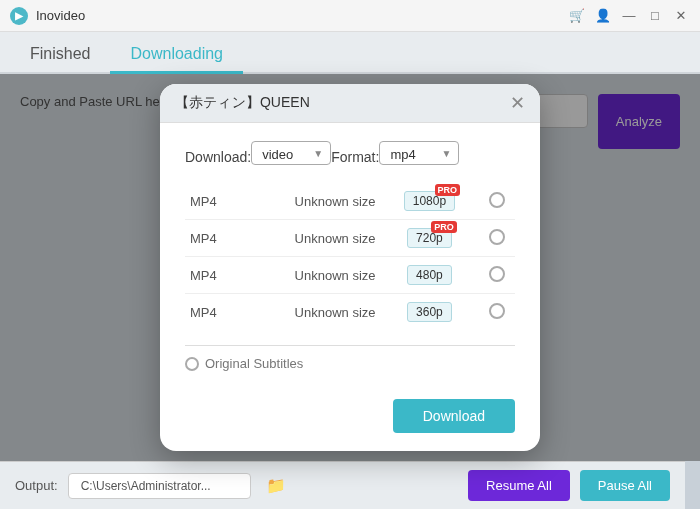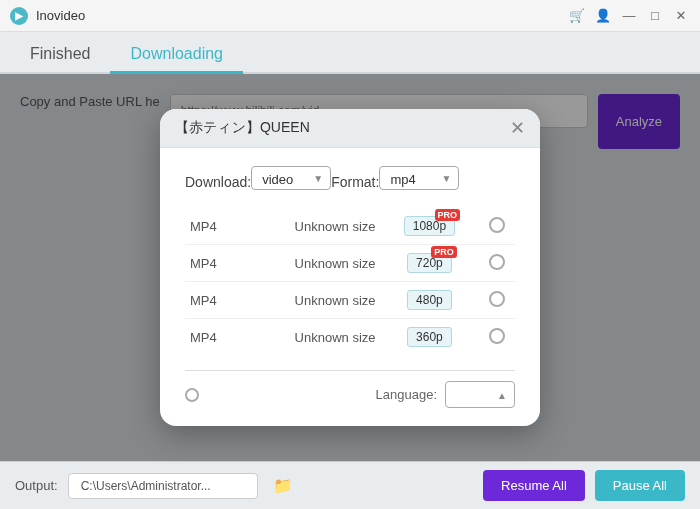--- a/index.html
+++ b/index.html
@@ -128,21 +128,21 @@
       background: #e8ecef;
       height: 48px;
       display: flex;
       align-items: center;
       padding: 0 15px;
       gap: 10px;
       border-top: 1px solid #ccc;
       position: absolute;
       bottom: 0;
       left: 0;
-      right: 0;
+      right: 15px;
     }
     .output-label {
       font-size: 13px;
       color: #555;
       font-weight: 500;
     }
     .output-path {
       background: white;
       border: 1px solid #ccc;
       border-radius: 4px;
@@ -498,31 +498,28 @@
                 <span class="radio-circle"></span>
               </td>
             </tr>
           </tbody>
         </table>
 
         <hr class="subtitles-divider">
         <div class="subtitles-row">
           <div class="subtitles-left">
             <span class="sub-radio"></span>
-          </div>
-          <div class="language-row">
-            <span class="lang-label">Language:</span>
-            <div class="lang-select-wrap">
-              <select class="lang-select"></select>
-              <span class="lang-arrow">▲</span>
-            </div>
+            <span class="sub-label">Original Subtitles</span>
           </div>
         </div>
       </div>
 
+      <div class="modal-footer">
+        <button class="download-btn">Download</button>
+      </div>
     </div>
   </div>
 </div>
 
 <div class="bottom-bar">
   <span class="output-label">Output:</span>
   <div class="output-path">C:\Users\Administrator...</div>
   <div class="folder-icon-btn">📁</div>
   <div class="spacer"></div>
   <button class="resume-btn">Resume All</button>

